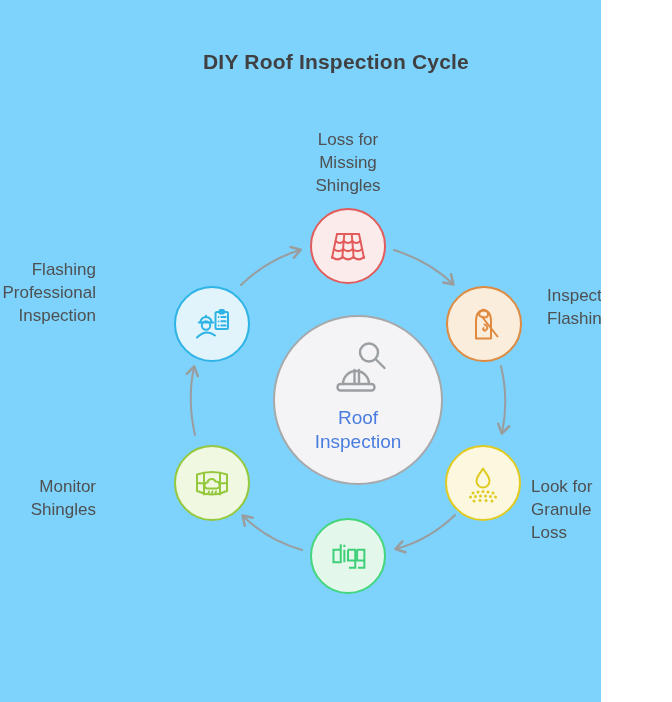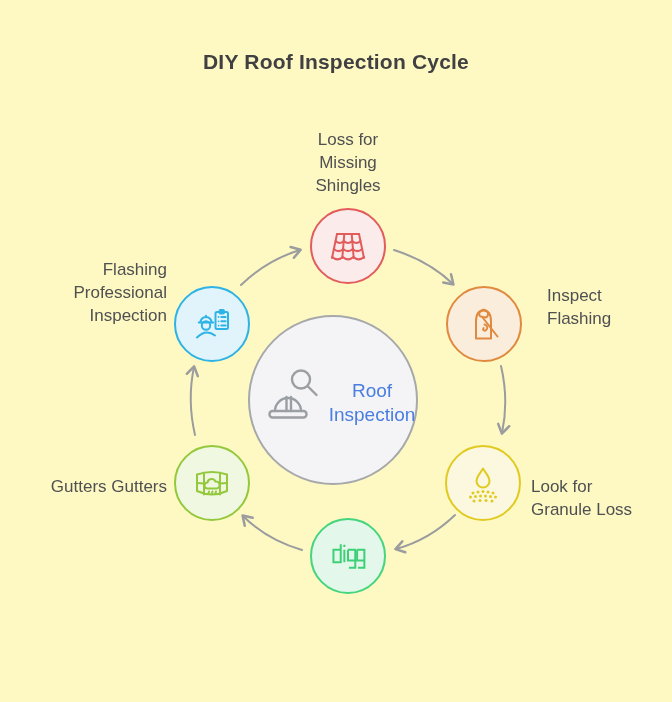--- a/index.html
+++ b/index.html
@@ -1,28 +1,28 @@
 <!DOCTYPE html>
 <html><head>
 <meta charset="utf-8">
 <style>
   html,body{margin:0;padding:0;background:#ffffff;}
   #canvas{
-    position:relative;width:672px;height:702px;background:#fef9c3;overflow:hidden;
+    position:relative;width:601px;height:702px;background:#7dd3fc;overflow:hidden;
     font-family:"Liberation Sans",sans-serif;
   }
   .page-title{
     position:absolute;top:50px;left:0;width:672px;text-align:center;
     font-size:21px;font-weight:bold;color:#404042;letter-spacing:.2px;
   }
   
   .hub{
-    position:absolute;left:248px;top:315px;width:170px;height:170px;border-radius:50%;
+    position:absolute;left:273px;top:315px;width:170px;height:170px;border-radius:50%;
     background:#f4f4f6;border:2px solid #a6a8aa;box-sizing:border-box;
-    display:flex;align-items:center;justify-content:center;
+    display:flex;flex-direction:column;align-items:center;justify-content:center;
   }
   .hub svg{margin-top:-6px;}
   .hub-label{
     margin-top:6px;text-align:center;font-size:19px;line-height:24px;color:#4a7de0;
     white-space:pre-line;
   }
   
   .node{
     position:absolute;width:76px;height:76px;border-radius:50%;box-sizing:border-box;
     border:2.5px solid;display:flex;align-items:center;justify-content:center;
@@ -162,18 +162,18 @@
     </svg>
   </div>
 
   <div class="label label--shingles">Loss for
 Missing
 Shingles</div>
   <div class="label label--flashing">Inspect
 Flashing</div>
   <div class="label label--granule">Look for
 Granule Loss</div>
-  <div class="label label--gutters">Gutters Gutters</div>
+  <div class="label label--gutters">Monitor Shingles</div>
   <div class="label label--schedule">Flashing
 Professional
 Inspection</div>
 
 </div>
 
 </body></html>

